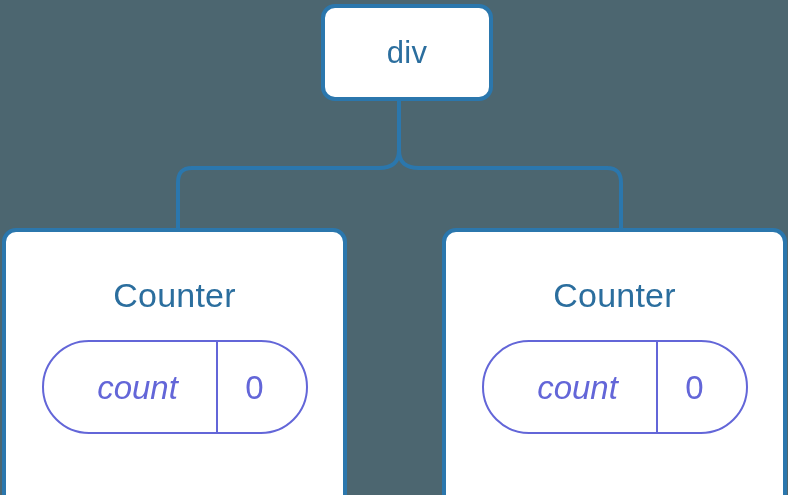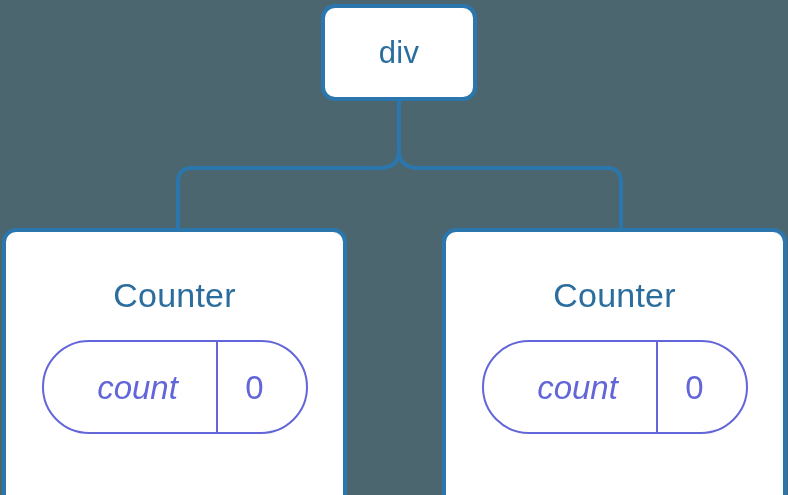--- a/index.html
+++ b/index.html
@@ -36,21 +36,21 @@
     box-sizing: border-box;
     background: #ffffff;
     border: 4px solid #2b77ad;
     border-radius: 14px;
     z-index: 2;
   }
 
   #node-div {
     left: 321px;
     top: 4px;
-    width: 156px;
+    width: 172px;
     height: 97px;
     display: flex;
     align-items: center;
     justify-content: center;
   }
   #node-div .node-title {
     font-size: 31px;
     color: #2b6e9e;
     letter-spacing: 0.3px;
     line-height: 1;

